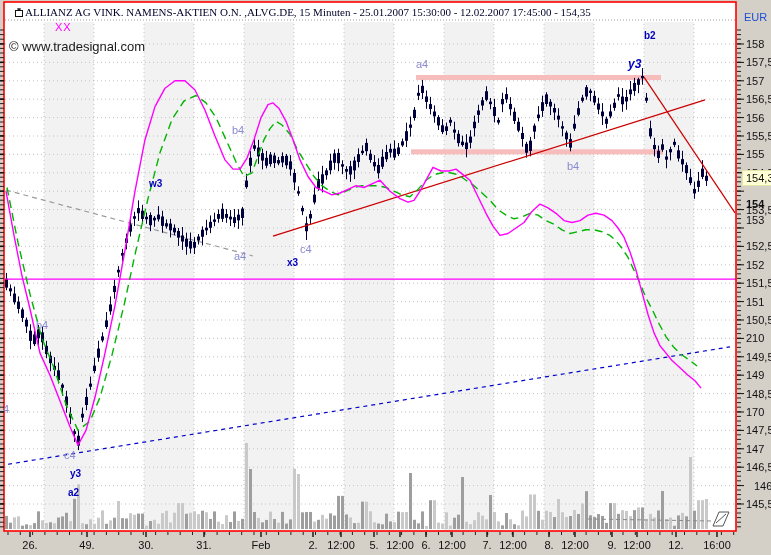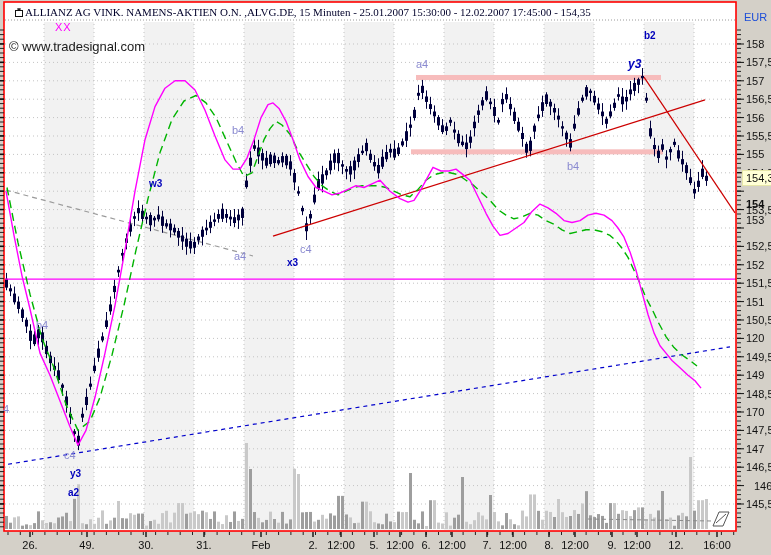--- a/index.html
+++ b/index.html
@@ -1011,21 +1011,21 @@
       <div class="plabel" style="left: 746px; top: 148.4px;">155</div>
       <div class="plabel" style="left: 746px; top: 166.8px;">154,5</div>
       <div class="plabel" style="left: 746px; top: 198px; font-weight: bold;">154</div>
       <div class="plabel" style="left: 746px; top: 203.6px;">153,5</div>
       <div class="plabel" style="left: 746px; top: 214px;">153</div>
       <div class="plabel" style="left: 746px; top: 240.4px;">152,5</div>
       <div class="plabel" style="left: 746px; top: 258.8px;">152</div>
       <div class="plabel" style="left: 746px; top: 277.2px;">151,5</div>
       <div class="plabel" style="left: 746px; top: 295.6px;">151</div>
       <div class="plabel" style="left: 746px; top: 314px;">150,5</div>
-      <div class="plabel" style="left: 746px; top: 332.4px;">120</div>
+      <div class="plabel" style="left: 746px; top: 332.4px;">210</div>
       <div class="plabel" style="left: 746px; top: 350.8px;">149,5</div>
       <div class="plabel" style="left: 746px; top: 369.2px;">149</div>
       <div class="plabel" style="left: 746px; top: 387.6px;">148,5</div>
       <div class="plabel" style="left: 746px; top: 406px;">170</div>
       <div class="plabel" style="left: 746px; top: 424.4px;">147,5</div>
       <div class="plabel" style="left: 746px; top: 442.8px;">147</div>
       <div class="plabel" style="left: 746px; top: 461.2px;">146,5</div>
       <div class="plabel" style="left: 746px; top: 479.6px; margin-left: 8px;">146</div>
       <div class="plabel" style="left: 746px; top: 498px;">145,5</div>
     </div>

